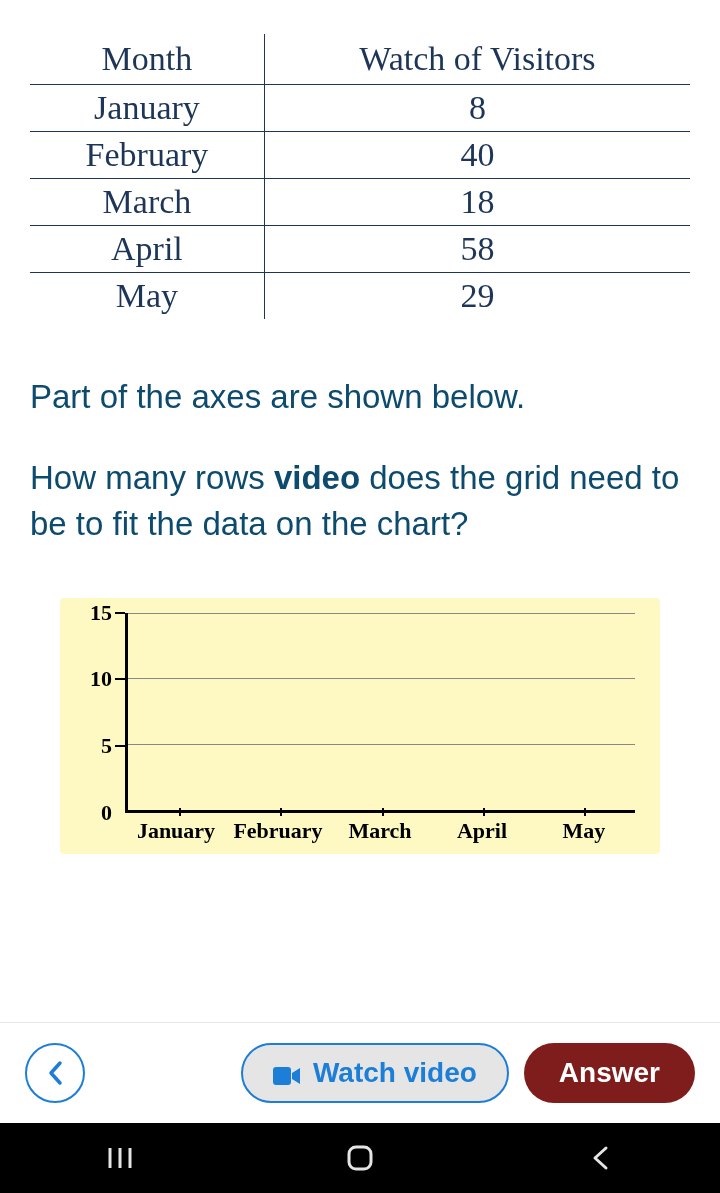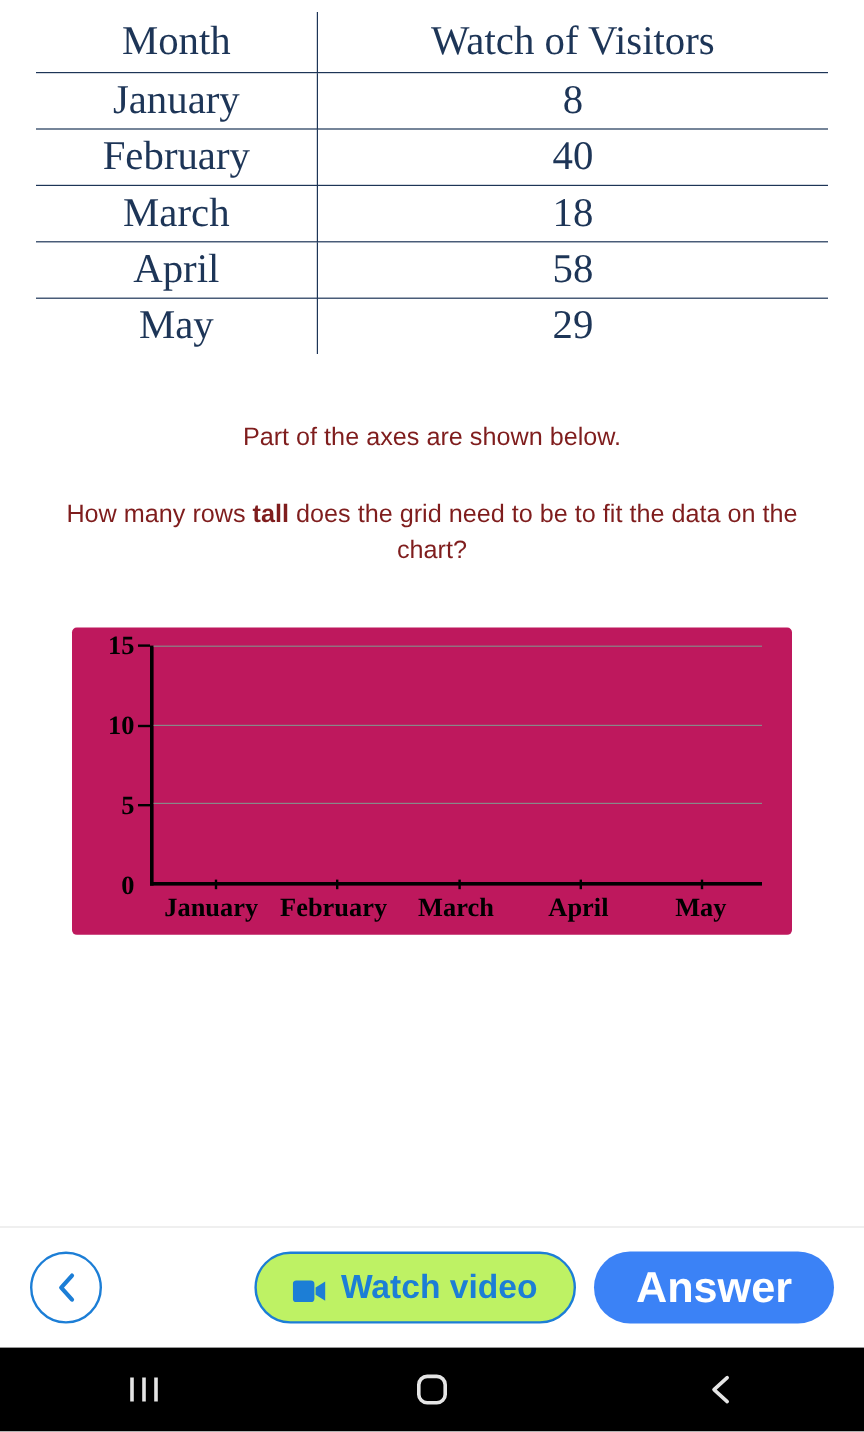--- a/index.html
+++ b/index.html
@@ -12,20 +12,21 @@
       height: 1193px;
       background: #ffffff;
       font-family: -apple-system, BlinkMacSystemFont, 'Segoe UI', sans-serif;
       display: flex;
       flex-direction: column;
       position: relative;
     }
     .content {
       flex: 1;
       padding: 0 30px;
+      margin-top: 24px;
     }
     .data-table {
       width: 100%;
       border-collapse: collapse;
       font-family: 'Times New Roman', Georgia, serif;
       font-size: 34px;
       color: #1d3557;
       margin-top: 10px;
     }
     .data-table th {
@@ -46,35 +47,34 @@
       border-right: 1px solid #1d3557;
     }
     .data-table tr:last-child td {
       border-bottom: none;
     }
     .data-table tr:last-child td:first-child {
       border-right: 1px solid #1d3557;
     }
     .question-text {
       margin-top: 55px;
-      font-size: 21px;
-      color: #7f1d1d;
-      text-align: center;
+      font-size: 33px;
+      color: #0c4a6e;
       line-height: 1.4;
     }
     .question-text p {
       margin-bottom: 35px;
     }
     .question-text strong {
       font-weight: 700;
     }
     .chart-container {
       margin: 50px 30px 0;
       position: relative;
-      background: #be185d;
+      background: #fef9c3;
       padding: 15px 25px 10px 15px;
       border-radius: 4px;
     }
     .chart-area {
       position: relative;
       height: 200px;
       margin-left: 50px;
     }
     .y-axis {
       position: absolute;
@@ -158,41 +158,41 @@
       flex-shrink: 0;
     }
     .spacer {
       flex: 1;
     }
     .watch-video-button {
       height: 60px;
       padding: 0 30px;
       border-radius: 30px;
       border: 2px solid #1c7ed6;
-      background: #bef264;
+      background: #e5e5e5;
       color: #1c7ed6;
       font-size: 28px;
       font-weight: 600;
       display: flex;
       align-items: center;
       gap: 12px;
     }
     .video-icon {
       width: 28px;
       height: 22px;
       display: inline-block;
     }
     .answer-button {
       height: 60px;
       padding: 0 35px;
       border-radius: 30px;
       border: none;
-      background: #3b82f6;
+      background: #7f1d1d;
       color: #fff;
-      font-size: 36px;
+      font-size: 28px;
       font-weight: 600;
     }
     .nav-bar {
       height: 70px;
       background: #000;
       display: flex;
       align-items: center;
       justify-content: space-around;
       color: #e5e5e5;
     }
@@ -235,21 +235,21 @@
       <tr>
         <td>May</td>
         <td>29</td>
       </tr>
     </tbody>
   </table>
 
   <div class="question-text">
     <p>Part of the axes are shown below.</p>
     <p>
-      <span>How many rows </span><strong>tall</strong><span> does the grid need to be to fit the data on the chart?</span>
+      <span>How many rows </span><strong>video</strong><span> does the grid need to be to fit the data on the chart?</span>
     </p>
   </div>
 
   <div class="chart-container">
     <div class="chart-area">
       <div class="y-axis">
         <span class="y-tick" style="top:0%">15</span>
         <span class="y-tick-mark" style="top:0%"></span>
         <span class="y-tick" style="top:33.3%">10</span>
         <span class="y-tick-mark" style="top:33.3%"></span>

